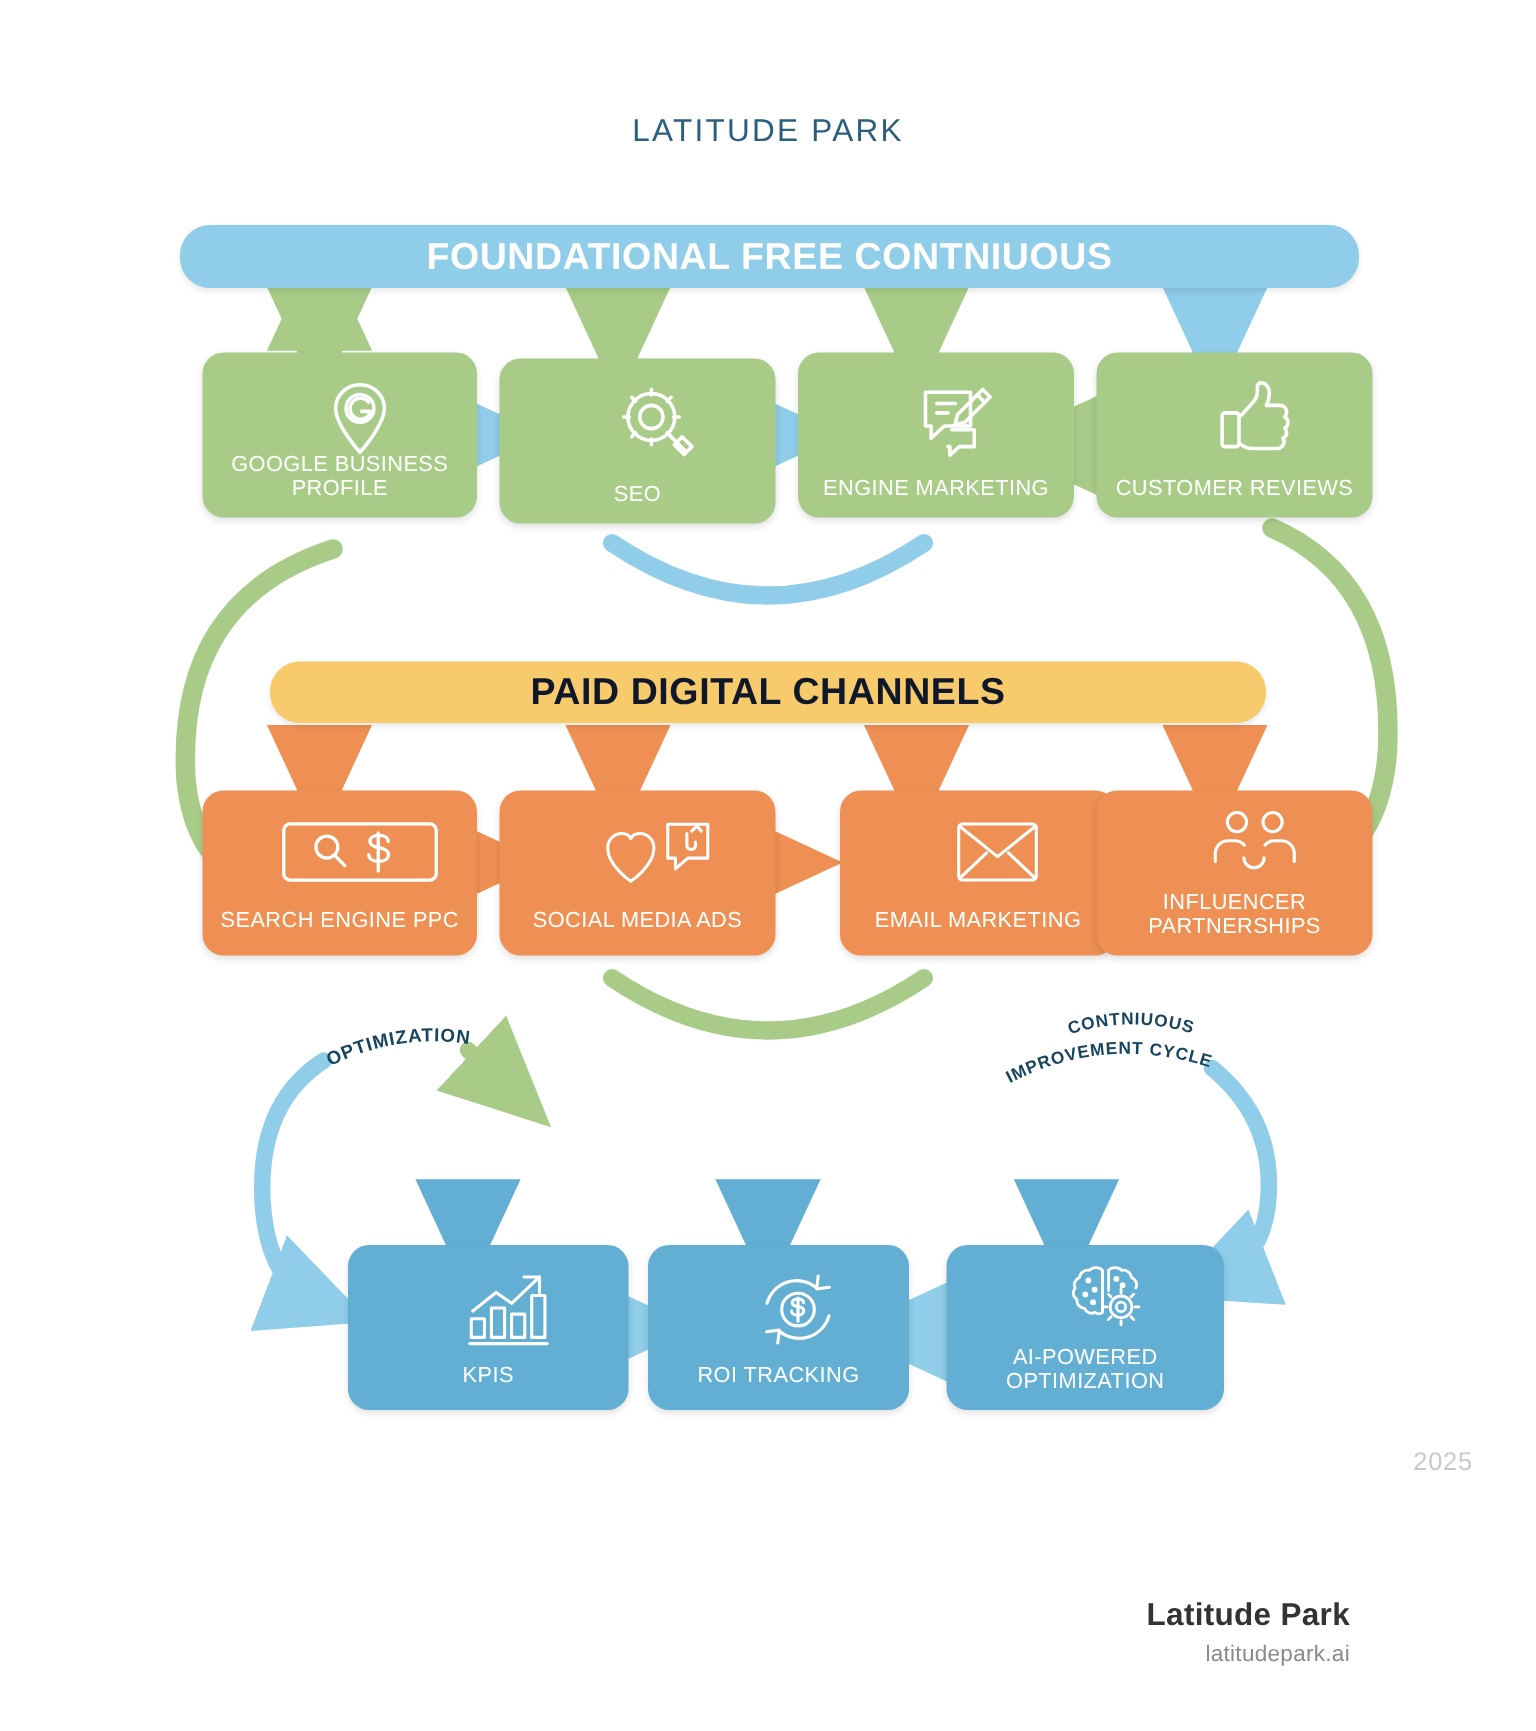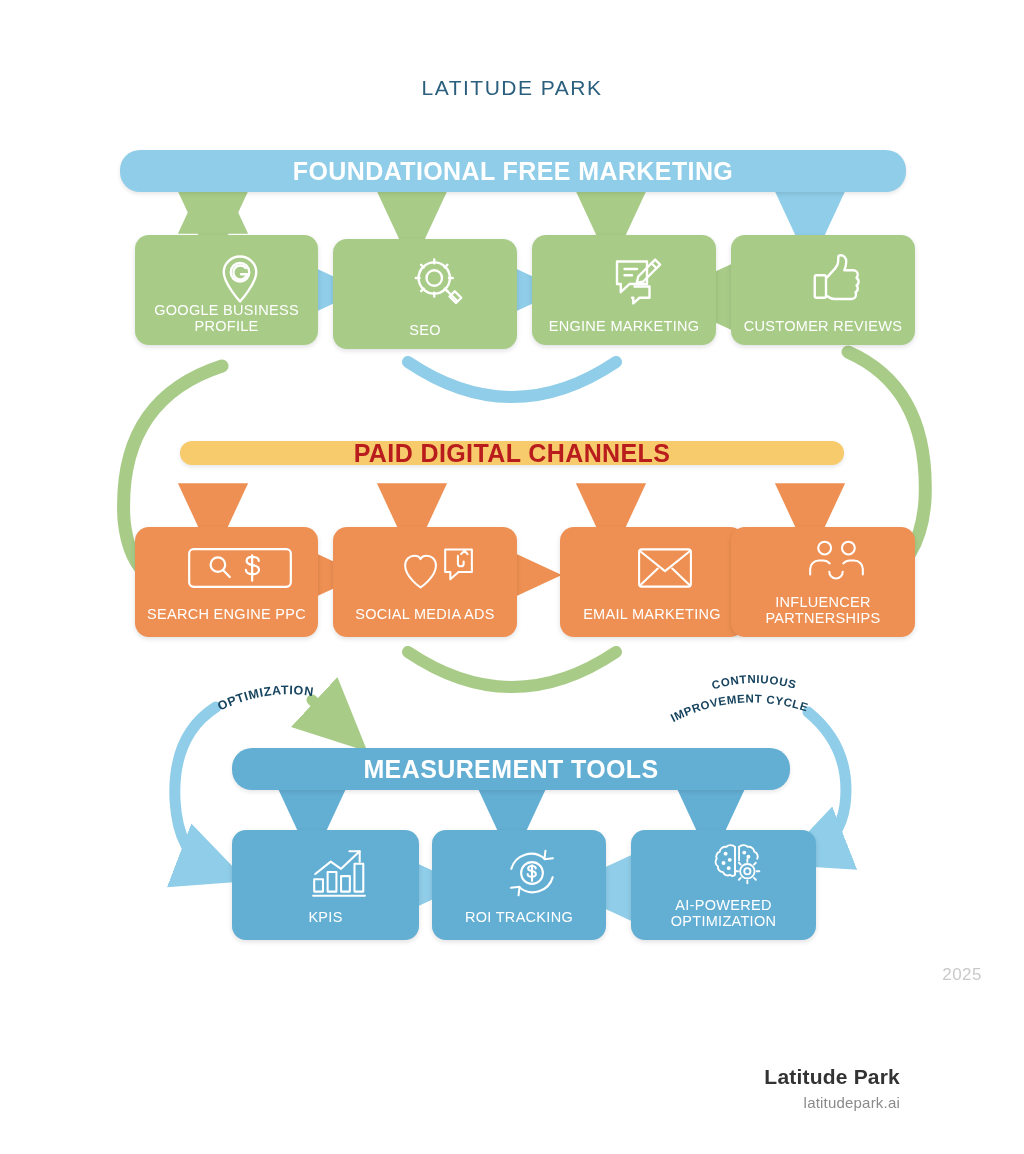--- a/index.html
+++ b/index.html
@@ -30,21 +30,21 @@
   .banner{
     position:absolute;
     display:flex;align-items:center;justify-content:center;
     border-radius:20px;
     color:#ffffff;
     font-size:25px;font-weight:bold;letter-spacing:.4px;
     text-align:center;
     box-shadow:0 2px 4px rgba(0,0,0,.10);
   }
   .banner.b-foundational{left:120px;top:150px;width:786px;height:42px;background:#8FCDE8;}
-  .banner.b-paid{left:180px;top:441px;width:664px;height:24px;background:#F7CA6B;color:#b91c1c;}
+  .banner.b-paid{left:180px;top:441px;width:664px;height:41px;background:#F7CA6B;color:#0f172a;}
   .banner.b-measure{left:232px;top:748px;width:558px;height:42px;background:#63AFD4;}
 
   
   .node{
     position:absolute;
     border-radius:14px;
     color:#ffffff;
     display:flex;flex-direction:column;
     align-items:center;justify-content:flex-start;
     box-shadow:0 2px 5px rgba(0,0,0,.12);
@@ -176,23 +176,22 @@
     <text font-family="Liberation Sans, sans-serif" font-size="11.5" font-weight="bold" fill="#17445f" letter-spacing="0.6">
       <textPath href="#path-imp1" startOffset="24%">CONTNIUOUS</textPath>
     </text>
     <text font-family="Liberation Sans, sans-serif" font-size="11.5" font-weight="bold" fill="#17445f" letter-spacing="0.6">
       <textPath href="#path-imp2" startOffset="4%">IMPROVEMENT CYCLE</textPath>
     </text>
   </svg>
 
   <div class="page-subtitle">LATITUDE PARK</div>
 
-  <div class="banner b-foundational">FOUNDATIONAL FREE MARKETING</div>
+  <div class="banner b-foundational">FOUNDATIONAL FREE CONTNIUOUS</div>
   <div class="banner b-paid">PAID DIGITAL CHANNELS</div>
-  <div class="banner b-measure">MEASUREMENT TOOLS</div>
 
   <div class="node green n-gbp">
     <div class="ico">
       <svg viewBox="0 0 48 48" fill="none" stroke="#ffffff" stroke-width="1.9" stroke-linecap="round" stroke-linejoin="round">
         <path d="M24 6c-7.2 0-13 5.6-13 12.6 0 9 13 23.4 13 23.4s13-14.4 13-23.4C37 11.6 31.2 6 24 6z"></path>
         <circle cx="24" cy="18.6" r="7.4"></circle>
         <path d="M28.6 15.2a5.6 5.6 0 1 0 1.1 5h-4.8"></path>
       </svg>
     </div>
     <div class="lbl">GOOGLE BUSINESS PROFILE</div>

